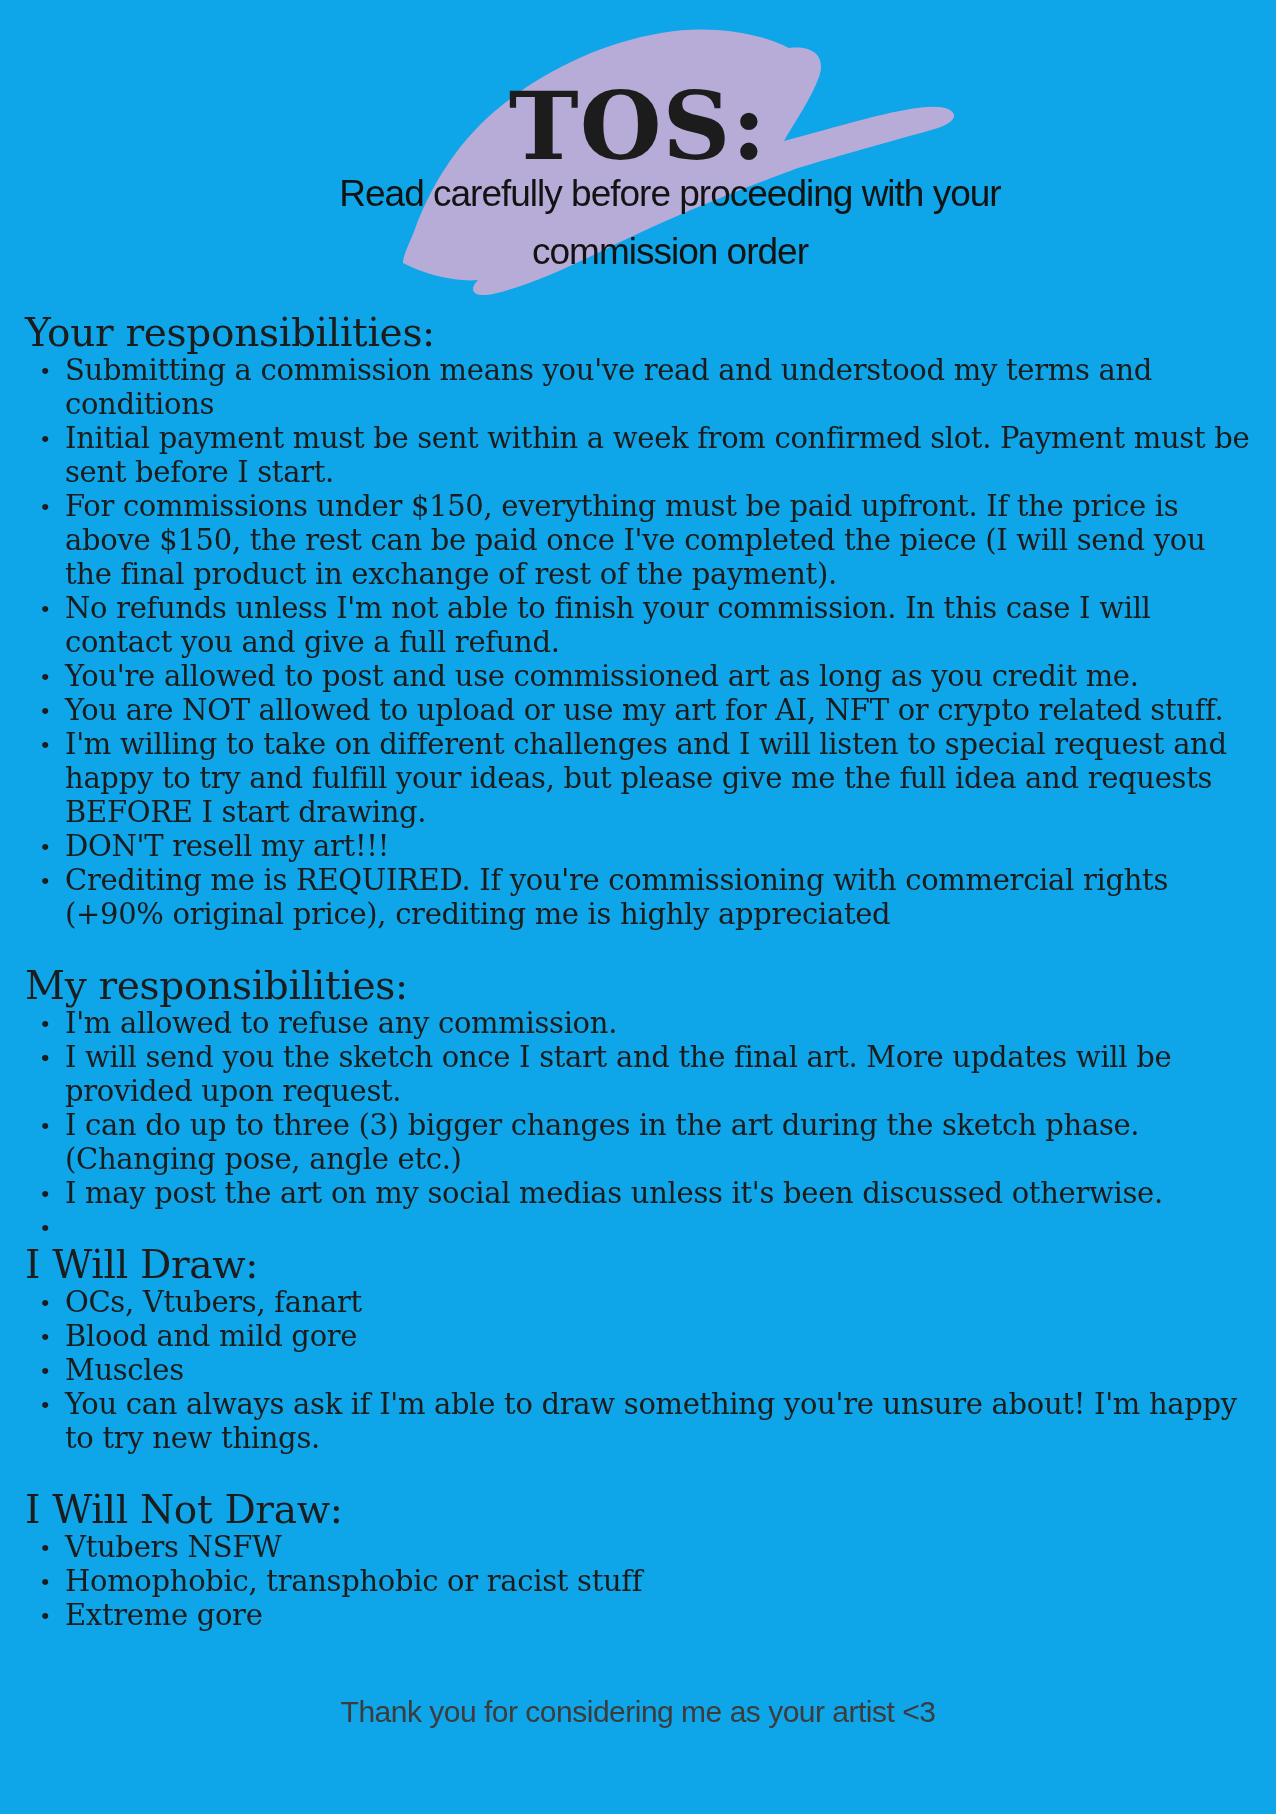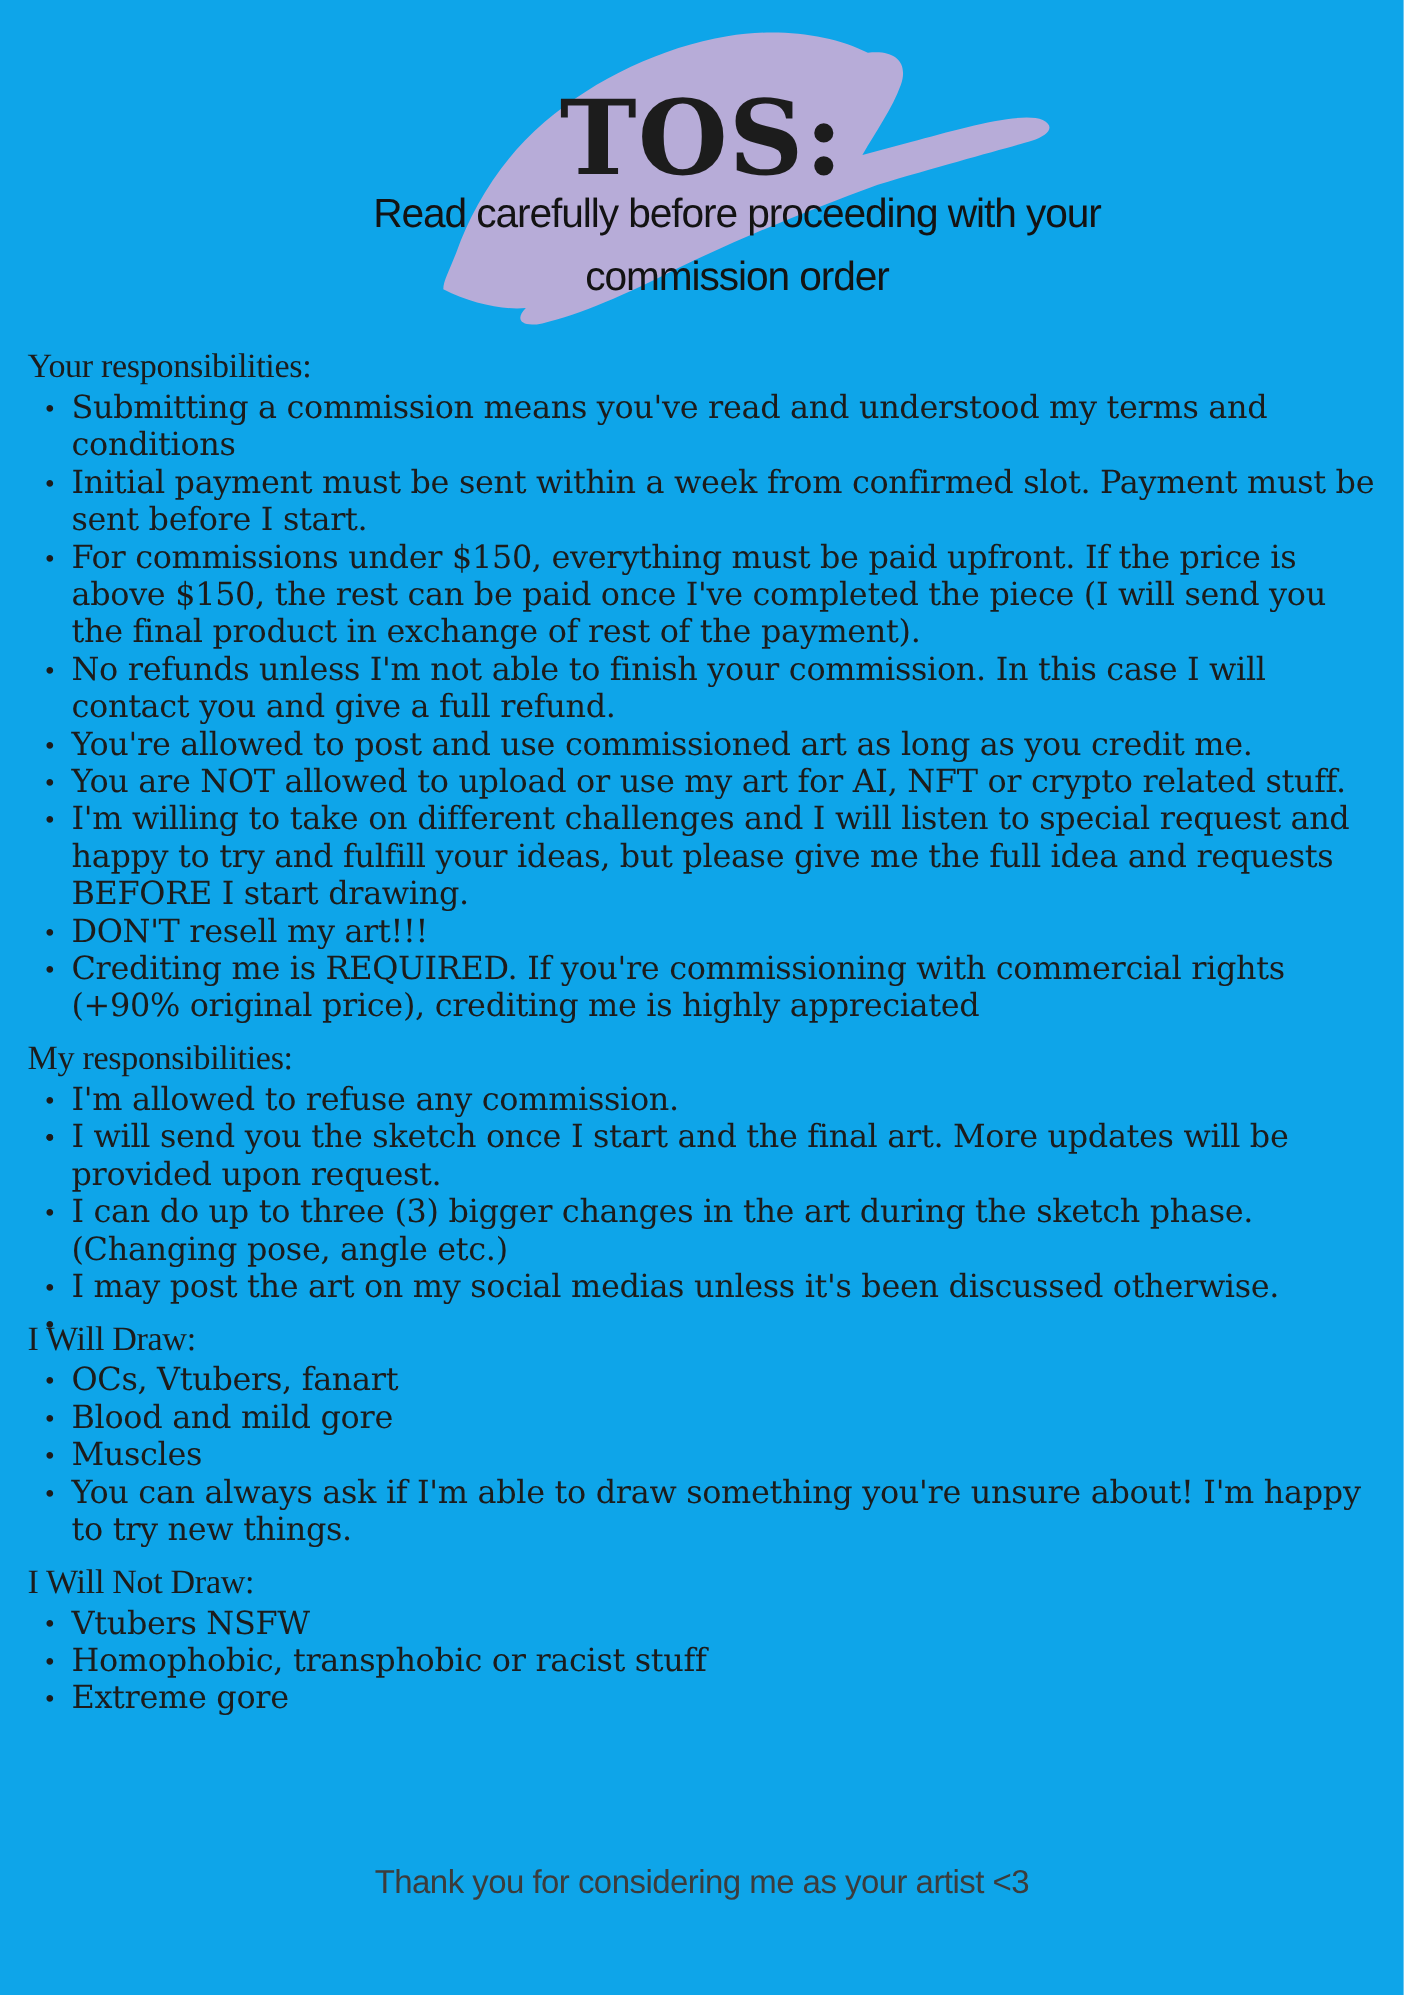--- a/index.html
+++ b/index.html
@@ -28,26 +28,25 @@
     text-align: center; z-index: 1;
     font-family: "Liberation Sans", sans-serif;
     font-weight: 300; font-size: 37px; line-height: 58px;
     letter-spacing: -1px; color: #131313; margin-left: 32px;
   }
 
   
   .content {
     position: absolute; top: 316px; left: 25px; width: 1225px; z-index: 1;
   }
-  .section + .section { margin-top: 14px; }
+  .section + .section { margin-top: 38px; }
   .section h2 {
     margin: 0 0 3px 0; padding: 0;
-    font-size: 31px; line-height: 34px; font-weight: normal;
+    font-size: 39px; line-height: 34px; font-weight: normal;
     letter-spacing: -0.3px;
-    font-family: Liberation Serif, serif;
   }
   .section ul { margin: 0; padding: 0; list-style: none; }
   .section li {
     position: relative;
     padding-left: 40px;
     font-size: 29px; line-height: 34px;
     letter-spacing: -0.3px;
   }
   .bullet-dot {
     position: absolute; left: 14px; top: 2px;

